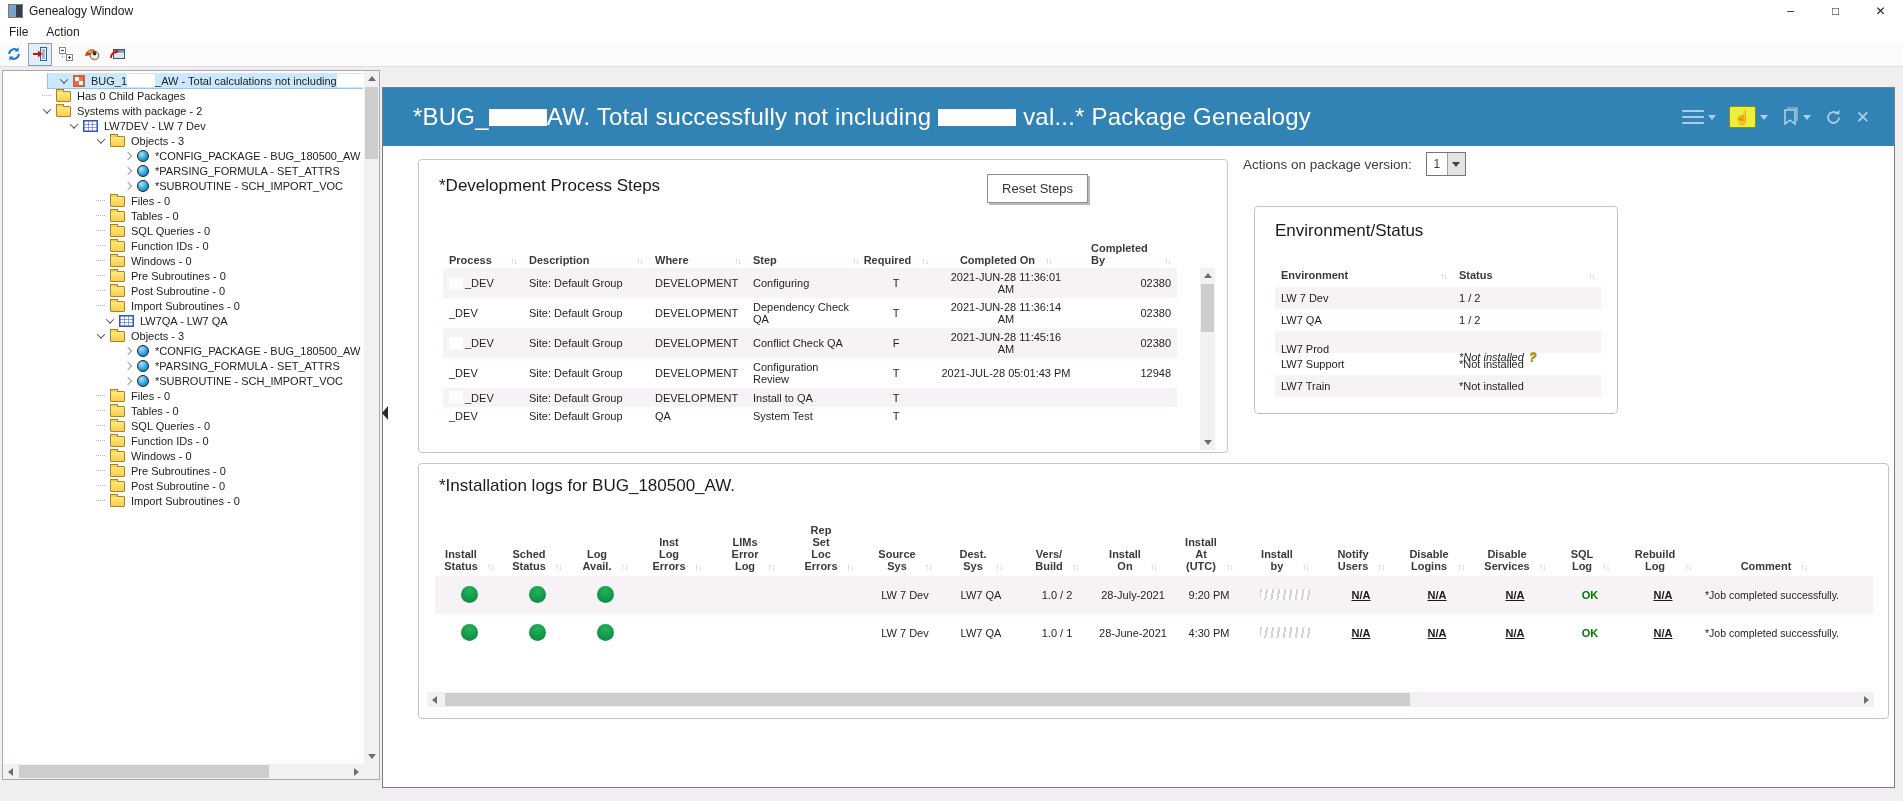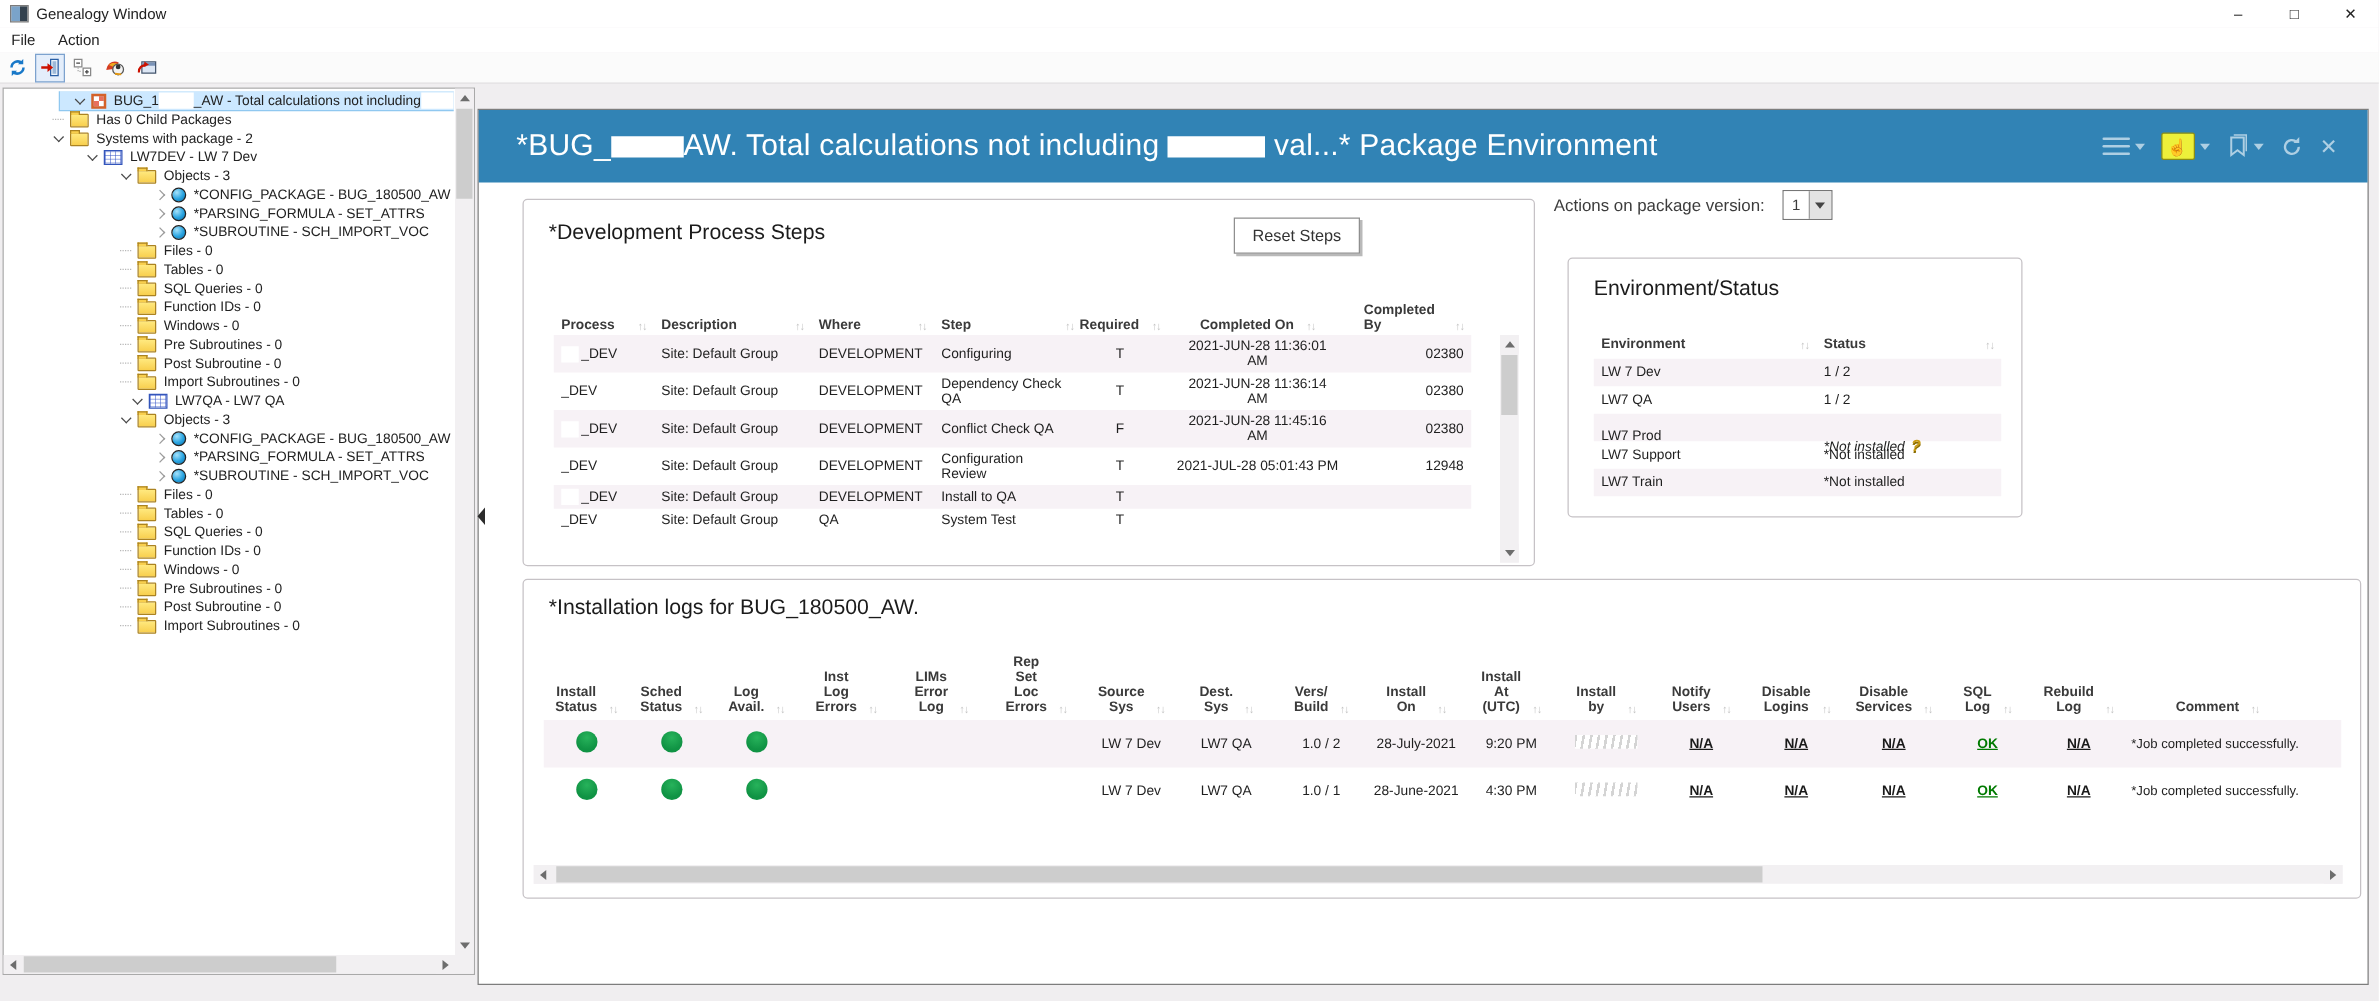--- a/index.html
+++ b/index.html
@@ -113,21 +113,21 @@
   #inst-head,#inst-body .trow{grid-template-columns:68px 68px 68px 76px 76px 76px 76px 76px 76px 76px 76px 76px 76px 76px 80px 70px 76px 146px;}
   #inst-head{position:absolute;left:16px;top:46px;display:grid;height:62px;}
   #inst-head .th{justify-content:center;gap:5px;text-align:center;}
   #inst-body{position:absolute;left:16px;top:112px;width:1438px;}
   #inst-body .trow{min-height:38px;}
   .itd{padding:2px 4px;text-align:center;white-space:pre-line;}
   .itd.ic17{text-align:left;font-size:10.5px;}
   .green-dot{width:17px;height:17px;border-radius:50%;display:inline-block;
              background:radial-gradient(circle at 50% 30%,#27b35b,#109344 65%);}
   .na-link{text-decoration:underline;font-weight:bold;color:#1a1a1a;}
-  .ok-link{text-decoration:underline;font-weight:bold;color:#007a00;margin-top:32px;}
+  .ok-link{font-weight:bold;color:#007a00;margin-top:32px;}
   .scribble{display:inline-block;width:50px;height:11px;
             background:#fff;background-image:repeating-linear-gradient(100deg,#d4d4d4 0 2px,transparent 2px 6px);}
   #inst-hsb{left:8px;top:228px;height:15px;width:1447px;position:absolute;background:#f2f0f2;}
   
   #actions-row{position:absolute;left:860px;top:64px;display:flex;align-items:center;font-size:13.5px;color:#3c3c3c;}
   #version-dd{margin-left:14px;display:flex;border:1px solid #767676;height:24px;box-sizing:border-box;}
   #version-val{width:20px;display:flex;align-items:center;justify-content:center;font-size:12px;background:#fff;}
   #version-btn{width:17px;background:#e3e3e3;border-left:1px solid #a0a0a0;display:flex;align-items:center;justify-content:center;}
   #version-btn i{width:0;height:0;border-left:4px solid transparent;border-right:4px solid transparent;border-top:5px solid #444;}
   svg{display:block;}
@@ -425,21 +425,21 @@
         <i class="arr right"></i>
       </span>
   </div>
   <div id="tree-corner"></div>
 </div>
 
 <div id="main-panel">
   <div class="splitter-arrow"></div>
 
   <div id="blue-bar">
-    <div id="blue-title"><span>*BUG_</span><span class="redaction" style="width: 58px;"></span><span>AW. Total calculations not including </span><span class="redaction" style="width: 78px;"></span><span> val...* Package Environment</span></div>
+    <div id="blue-title"><span>*BUG_</span><span class="redaction" style="width: 58px;"></span><span>AW. Total successfully not including </span><span class="redaction" style="width: 78px;"></span><span> val...* Package Genealogy</span></div>
     <div id="blue-icons">
       <span class="bi-group">
           <span class="hamb">
             <i></i>
             <i></i>
             <i></i>
           </span>
           <i class="caret"></i>
         </span>
       <span class="bi-group">

